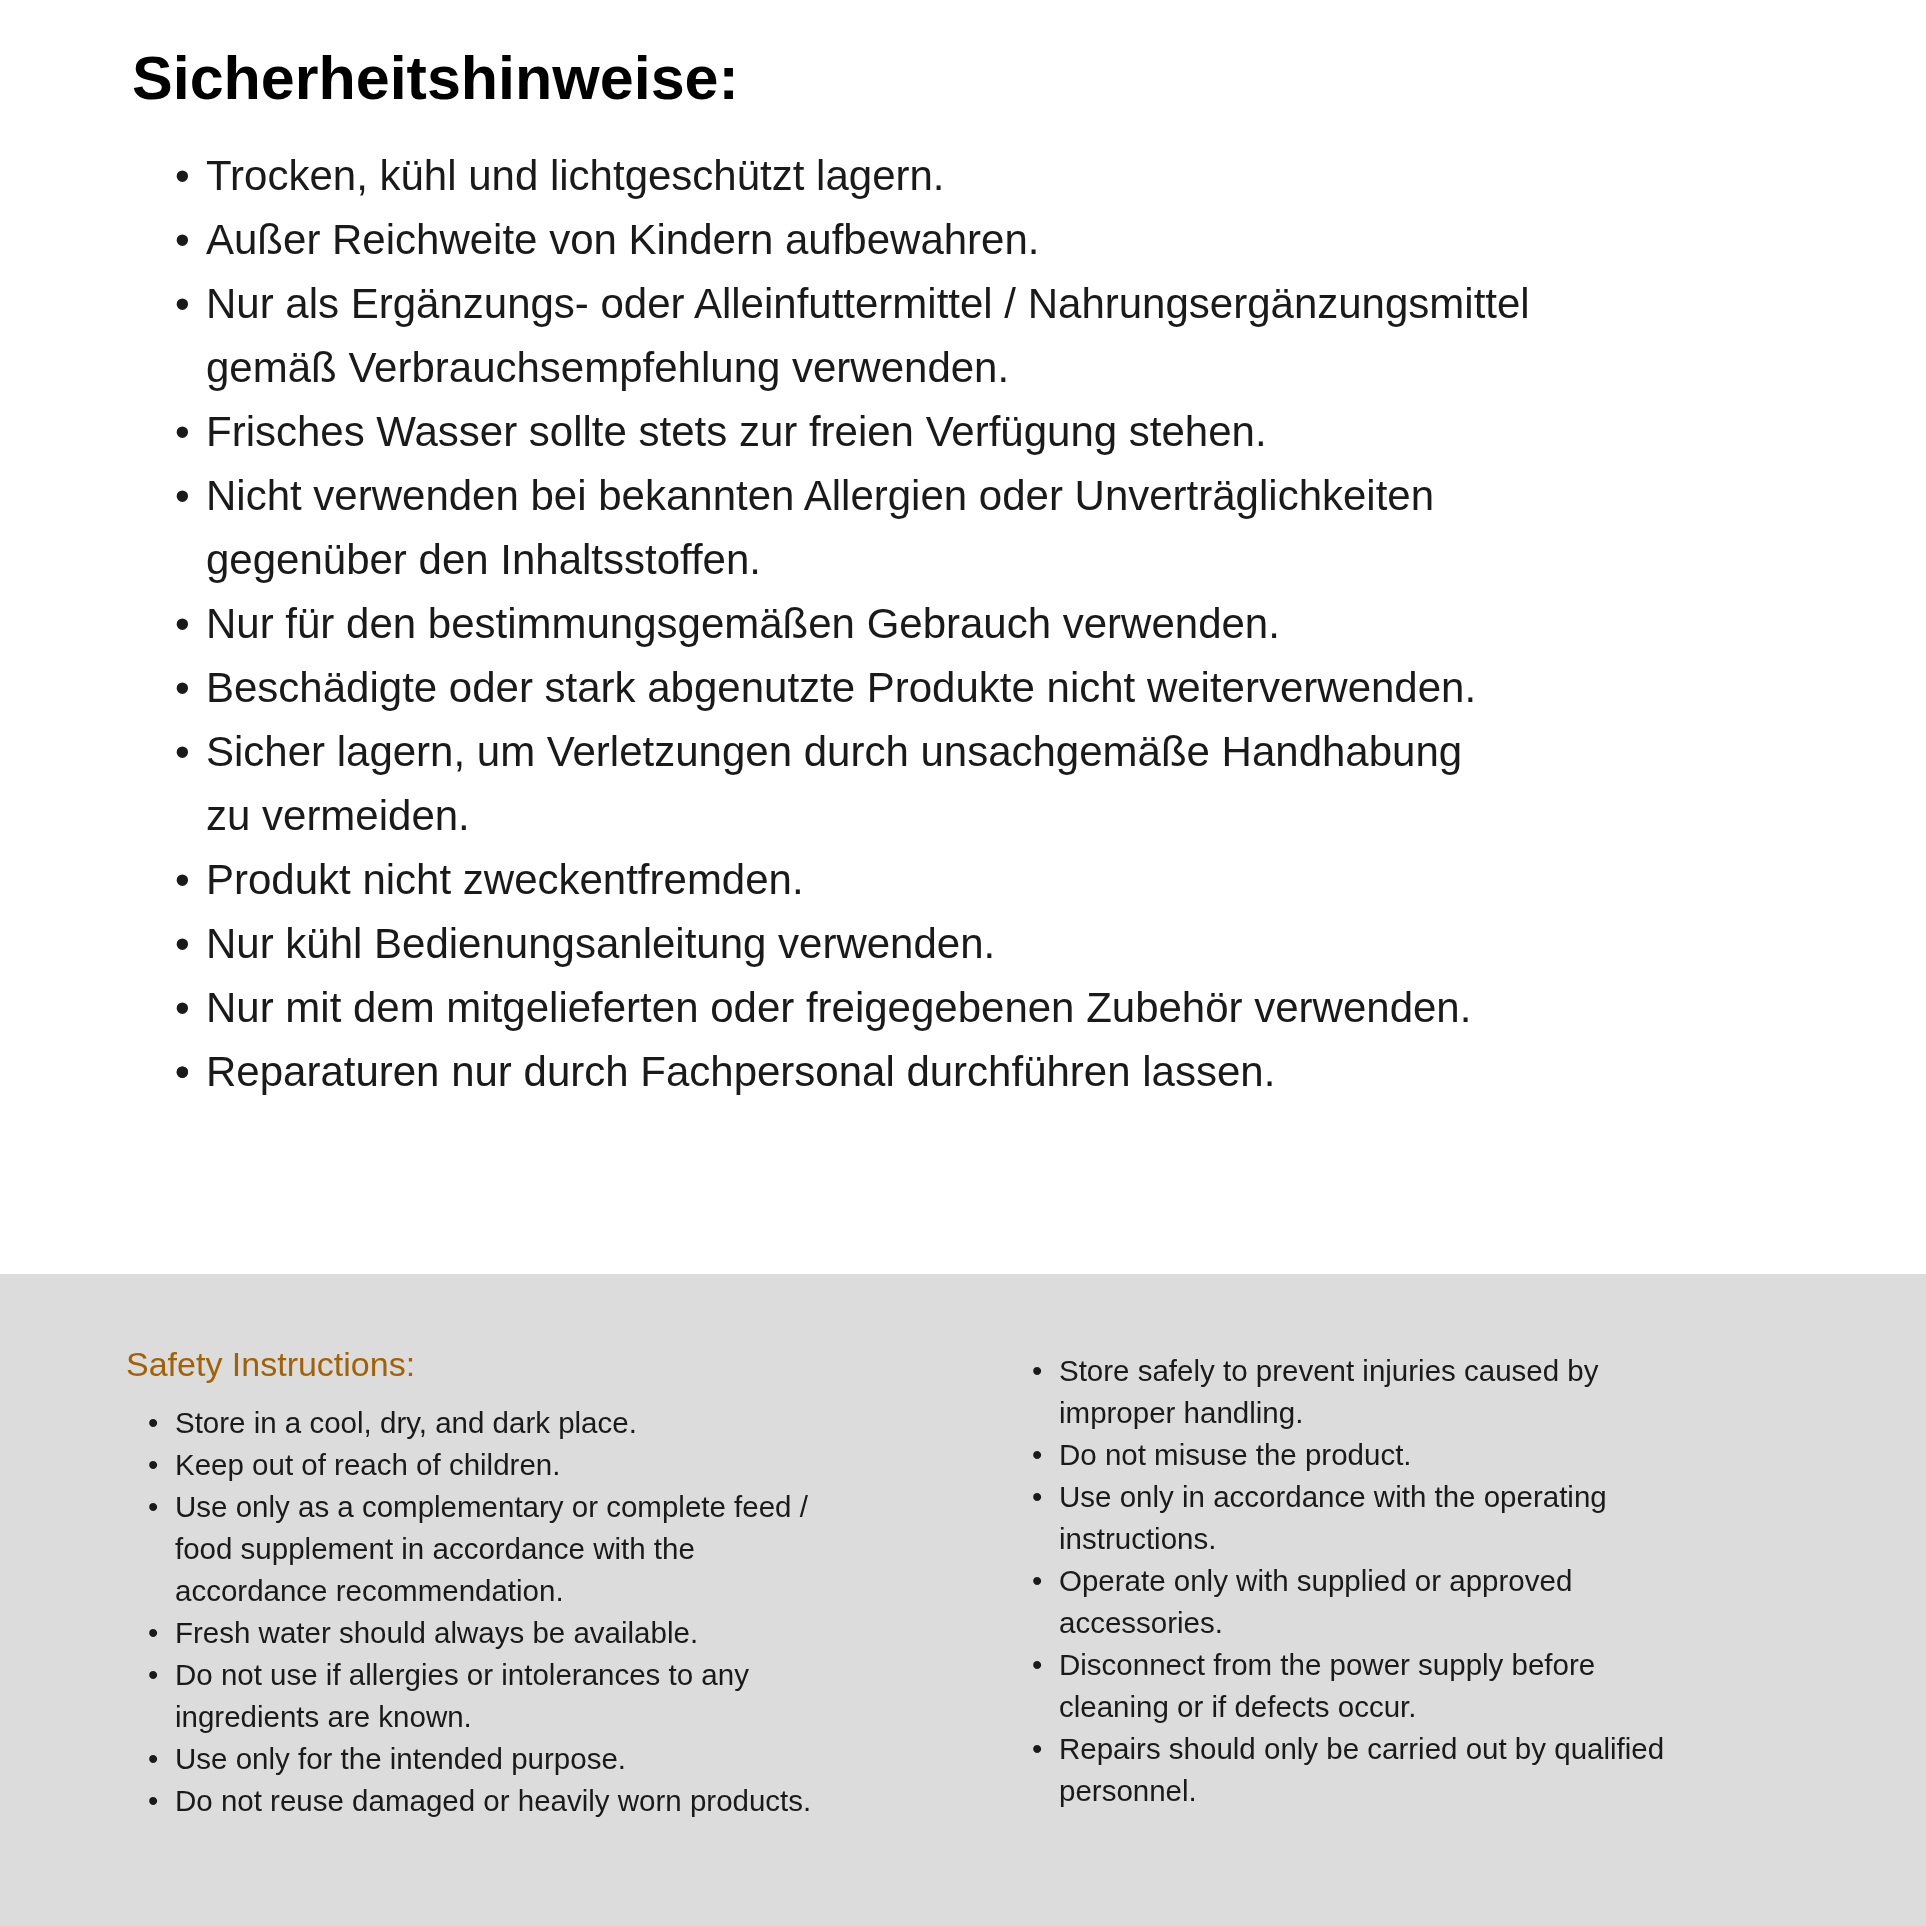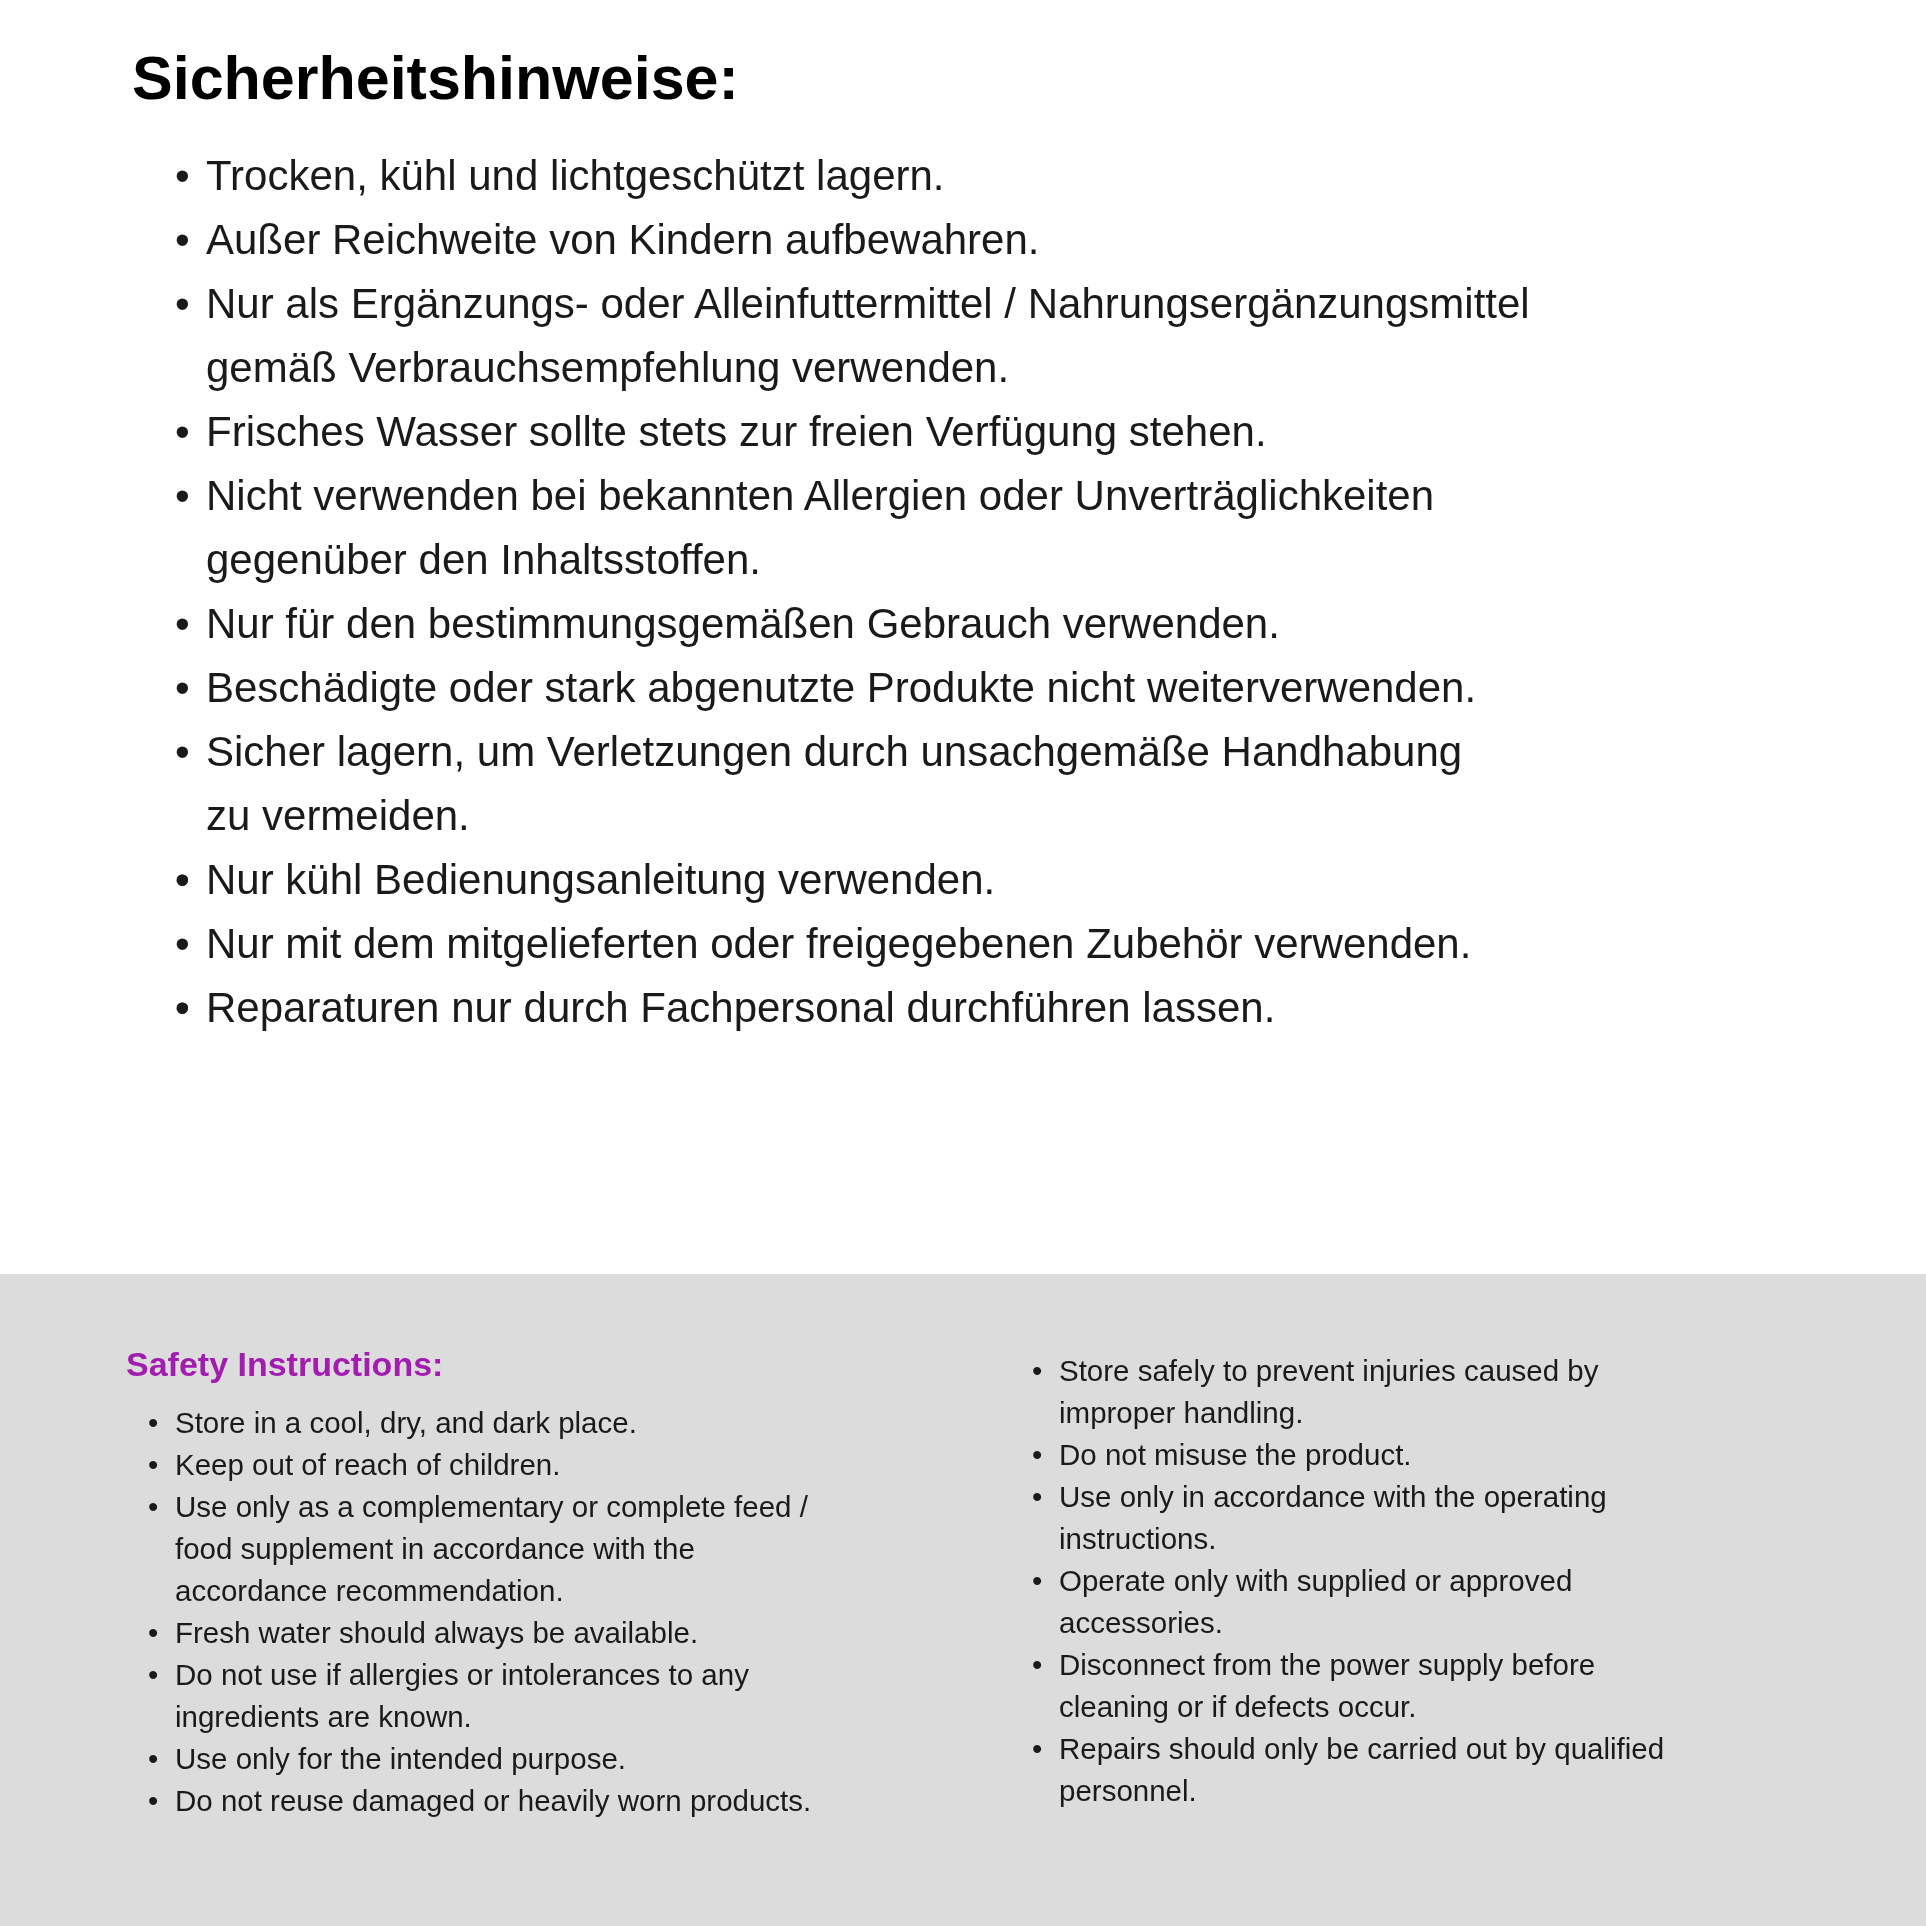--- a/index.html
+++ b/index.html
@@ -47,22 +47,22 @@
     line-height: 64px;
     font-weight: 400;
     color: #1a1a1a;
   }
   .en-heading {
     position: absolute;
     left: 126px;
     top: 1345px;
     font-size: 34px;
     line-height: 1.15;
-    font-weight: 700;
-    color: #a21caf;
+    font-weight: 400;
+    color: #a16207;
     white-space: nowrap;
   }
   .en-list {
     position: absolute;
     font-size: 29.5px;
     line-height: 42px;
     font-weight: 400;
     color: #1a1a1a;
   }
   .en-list.left {
@@ -99,21 +99,21 @@
       <div class="line"><span class="dot">•</span><span class="txt">Außer Reichweite von Kindern aufbewahren.</span></div>
       <div class="line"><span class="dot">•</span><span class="txt">Nur als Ergänzungs- oder Alleinfuttermittel / Nahrungsergänzungsmittel</span></div>
       <div class="line"><span class="txt">gemäß Verbrauchsempfehlung verwenden.</span></div>
       <div class="line"><span class="dot">•</span><span class="txt">Frisches Wasser sollte stets zur freien Verfügung stehen.</span></div>
       <div class="line"><span class="dot">•</span><span class="txt">Nicht verwenden bei bekannten Allergien oder Unverträglichkeiten</span></div>
       <div class="line"><span class="txt">gegenüber den Inhaltsstoffen.</span></div>
       <div class="line"><span class="dot">•</span><span class="txt">Nur für den bestimmungsgemäßen Gebrauch verwenden.</span></div>
       <div class="line"><span class="dot">•</span><span class="txt">Beschädigte oder stark abgenutzte Produkte nicht weiterverwenden.</span></div>
       <div class="line"><span class="dot">•</span><span class="txt">Sicher lagern, um Verletzungen durch unsachgemäße Handhabung</span></div>
       <div class="line"><span class="txt">zu vermeiden.</span></div>
-      <div class="line"><span class="dot">•</span></div>
+      <div class="line"><span class="dot">•</span><span class="txt">Produkt nicht zweckentfremden.</span></div>
       <div class="line"><span class="dot">•</span><span class="txt">Nur kühl Bedienungsanleitung verwenden.</span></div>
       <div class="line"><span class="dot">•</span><span class="txt">Nur mit dem mitgelieferten oder freigegebenen Zubehör verwenden.</span></div>
       <div class="line"><span class="dot">•</span></div>
       <div class="line"><span class="dot">•</span><span class="txt">Reparaturen nur durch Fachpersonal durchführen lassen.</span></div>
     </div>
 
   <div class="en-heading">Safety Instructions:</div>
 
   <div class="en-list left">
       <div class="line"><span class="dot">•</span><span class="txt">Store in a cool, dry, and dark place.</span></div>

